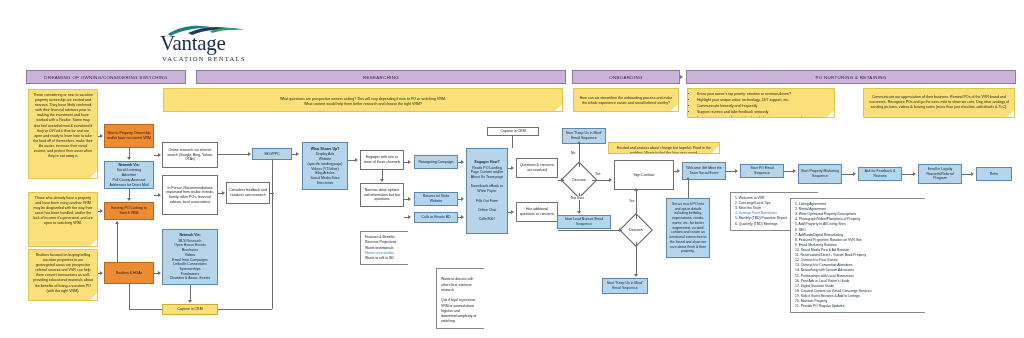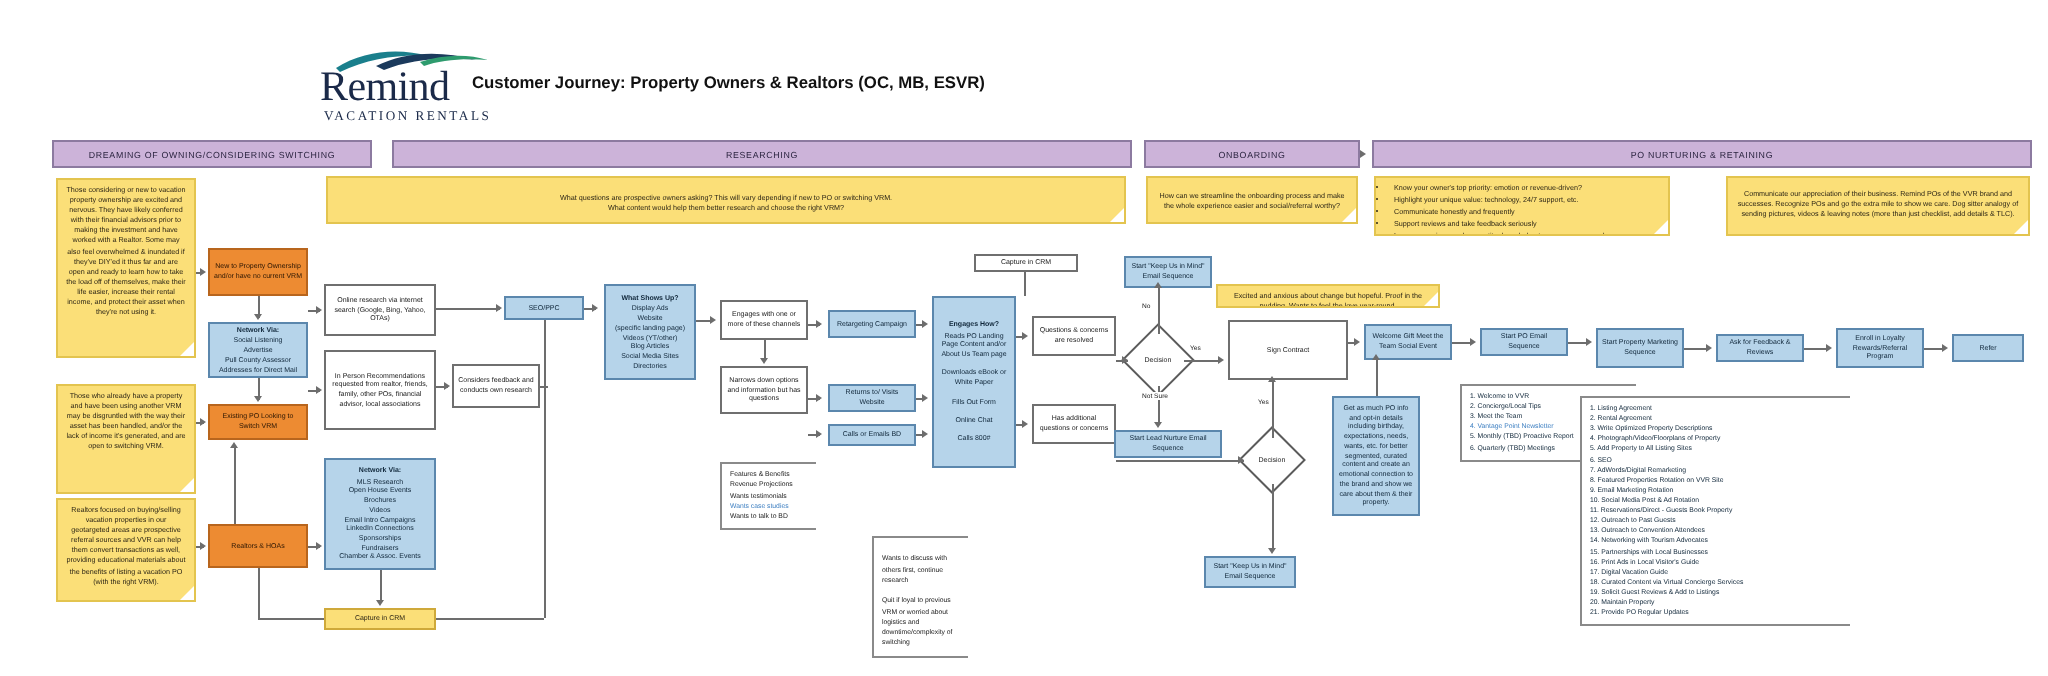--- a/index.html
+++ b/index.html
@@ -143,24 +143,23 @@
 <body>
 
 <div id="canvas">
 
   <div class="logo-wrap">
     <svg class="logo-swoosh" viewBox="0 0 80 13">
       <path d="M2 10 C 16 1, 34 0, 48 4 C 36 3, 18 5, 4 12 Z" fill="#1a7f8c"></path>
       <path d="M22 9 C 36 2, 54 1, 72 6 C 56 4, 38 6, 26 11 Z" fill="#1b3a5c"></path>
       <path d="M44 7 C 56 3, 68 3, 78 6 C 66 5, 54 6, 46 9 Z" fill="#2e9b6e"></path>
     </svg>
-    <div class="logo-word">Remind</div>
+    <div class="logo-word">Vantage</div>
     <div class="logo-sub">VACATION RENTALS</div>
   </div>
-  <div class="doc-title">Customer Journey: Property Owners &amp; Realtors (OC, MB, ESVR)</div>
 
   <div class="phase" style="left:26px; top:70px; width:160px;">DREAMING OF OWNING/CONSIDERING SWITCHING</div>
   <div class="phase" style="left:196px; top:70px; width:370px;">RESEARCHING</div>
   <div class="phase" style="left:572px; top:70px; width:108px;">ONBOARDING</div>
   <div class="phase" style="left:686px; top:70px; width:330px;">PO NURTURING &amp; RETAINING</div>
 
   <div class="note center" style="left:28px; top:89px; width:70px; height:90px;">
     <span>Those considering  or new to vacation property ownership are excited and nervous. They have likely conferred with their financial advisors prior to making the investment and have worked with a Realtor. Some may also feel overwhelmed &amp; inundated if they've DIY'ed it thus far and are open and ready to learn how to take the load off of themselves, make their life easier, increase their rental income, and protect their asset when they're not using it.</span><span class="fold"></span>
   </div>
   <div class="note center" style="left:28px; top:192px; width:70px; height:55px;">

